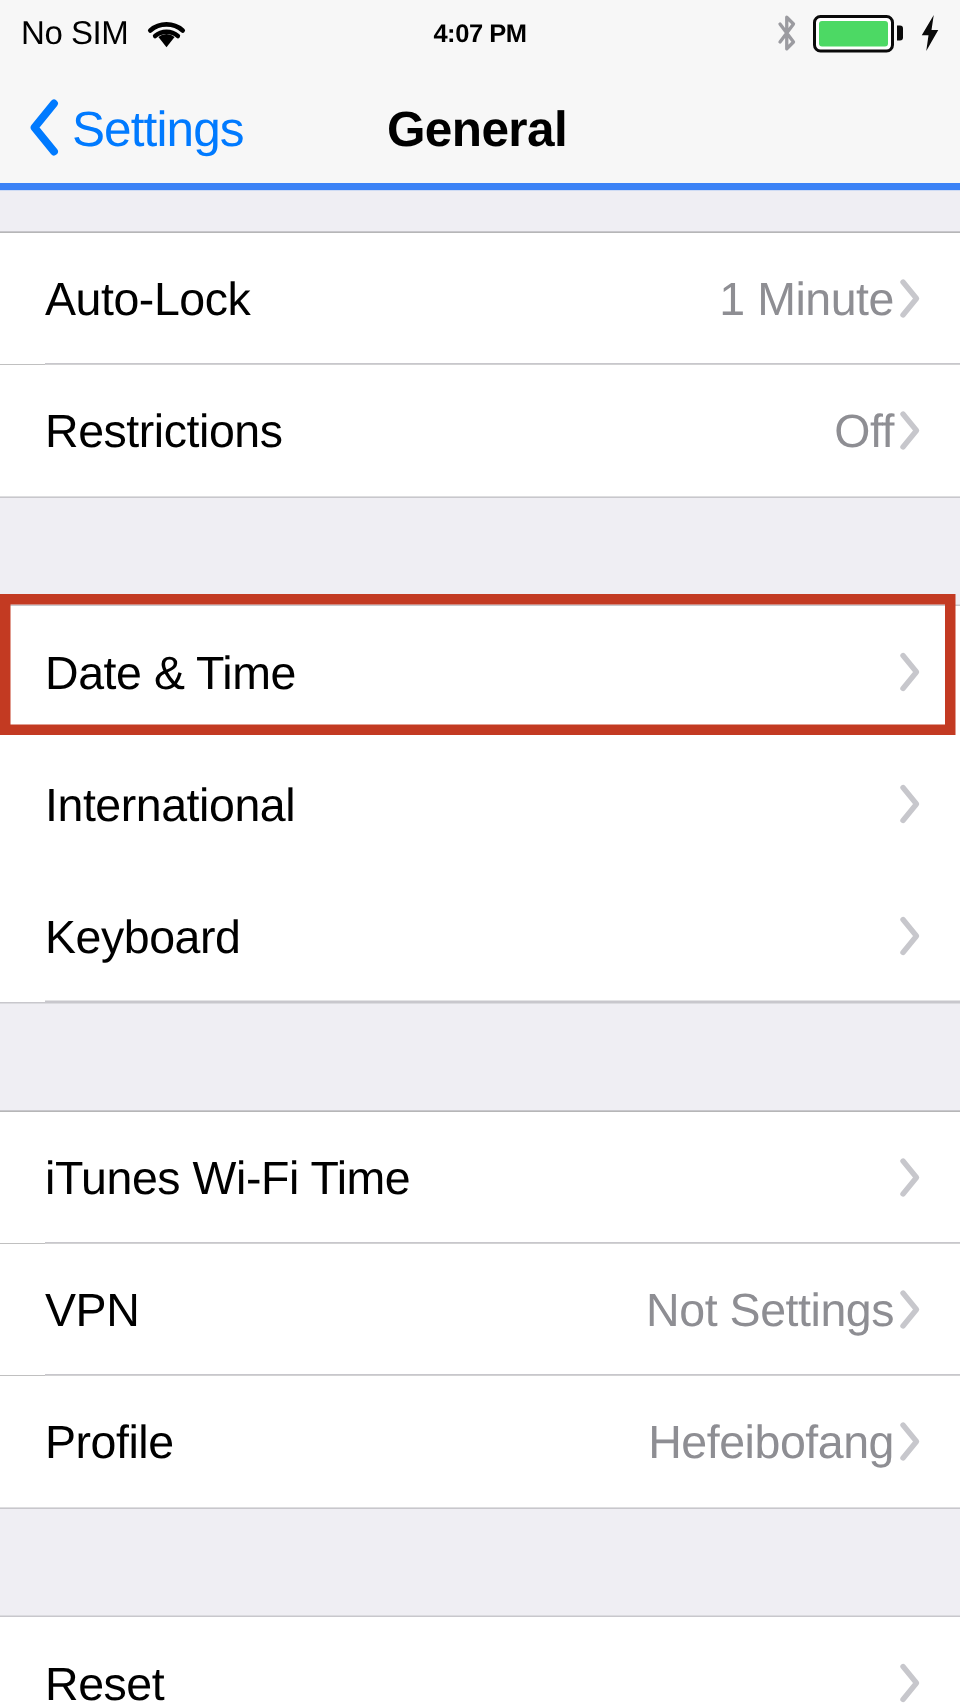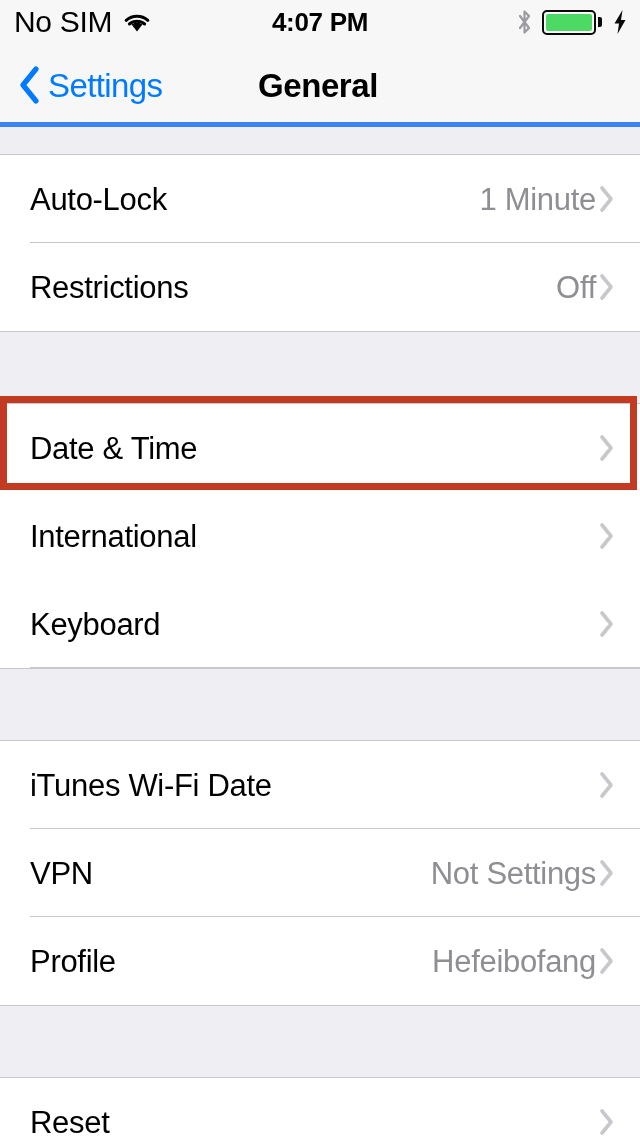--- a/index.html
+++ b/index.html
@@ -13,26 +13,26 @@
   }
   #screen { position:relative; width:640px; height:1136px; background:#EFEEF3; }
 
   
   .status-bar {
     position:relative; height:44px; width:640px;
     background:#F7F7F7;
     display:flex; align-items:center;
   }
   .sb-left { position:absolute; left:14px; top:0; height:44px; display:flex; align-items:center; gap:10px; }
-  .sb-carrier { font-size:30px; color:#000; letter-spacing:-0.3px; line-height:1; }
+  .sb-carrier { font-size:22px; color:#000; letter-spacing:-0.3px; line-height:1; }
   .sb-center {
     position:absolute; left:0; right:0; top:0; height:44px;
     display:flex; align-items:center; justify-content:center;
   }
-  .sb-time { font-size:26px; color:#000; font-weight:bold; letter-spacing:-0.3px; line-height:1; }
+  .sb-time { font-size:17px; color:#000; font-weight:bold; letter-spacing:-0.3px; line-height:1; }
   .sb-right { position:absolute; right:12px; top:0; height:44px; display:flex; align-items:center; gap:9px; }
 
   .wifi-icon { width:30px; height:22px; display:block; }
   .bt-icon { width:17px; height:26px; display:block; }
 
   .battery { position:relative; width:60px; height:26px; display:flex; align-items:center; }
   .batt-body {
     position:relative; width:54px; height:25px;
     border:2px solid #0a0a0a; border-radius:5px;
     padding:2px; background:#fff;
@@ -207,21 +207,21 @@
           <path d="M4 4 L13 15 L4 26" stroke="#C7C7CC" stroke-width="3.6" fill="none" stroke-linecap="round" stroke-linejoin="round"></path>
         </svg>
         <div class="row-sep"></div>
       </div>
     </div>
 
     <div class="group-gap mid"></div>
 
     <div class="group">
       <div class="row">
-        <span class="row-label">iTunes Wi-Fi Date</span>
+        <span class="row-label">iTunes Wi-Fi Time</span>
         <span class="row-value"></span>
         <svg class="row-chevron" viewBox="0 0 18 30">
           <path d="M4 4 L13 15 L4 26" stroke="#C7C7CC" stroke-width="3.6" fill="none" stroke-linecap="round" stroke-linejoin="round"></path>
         </svg>
         <div class="row-sep"></div>
       </div>
       <div class="row">
         <span class="row-label">VPN</span>
         <span class="row-value">Not Settings</span>
         <svg class="row-chevron" viewBox="0 0 18 30">

